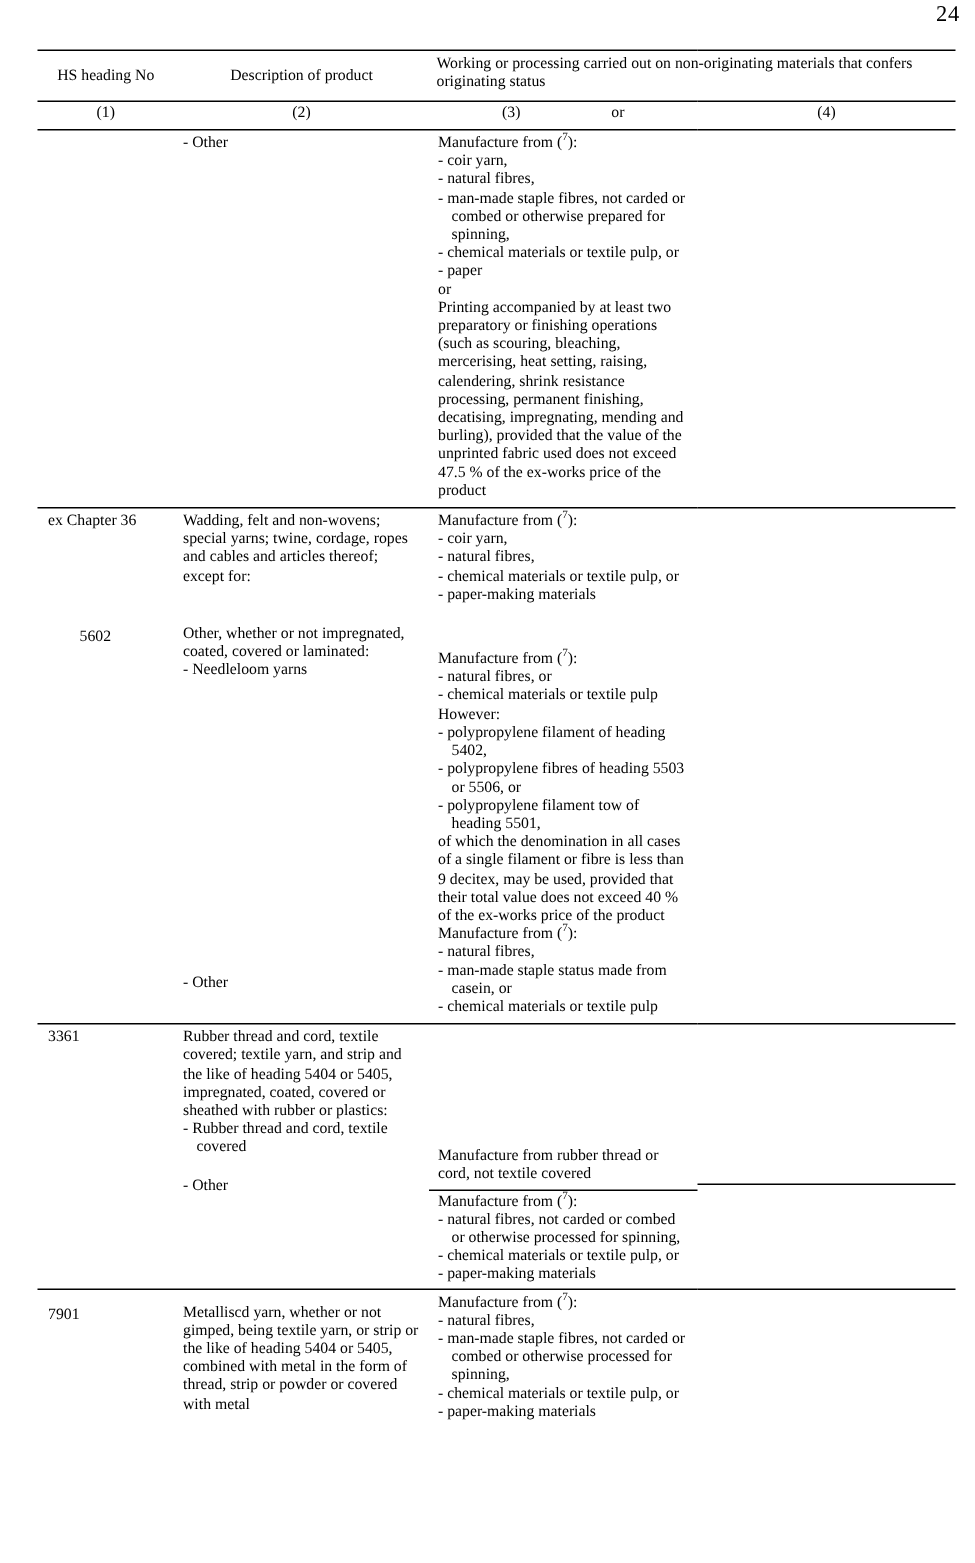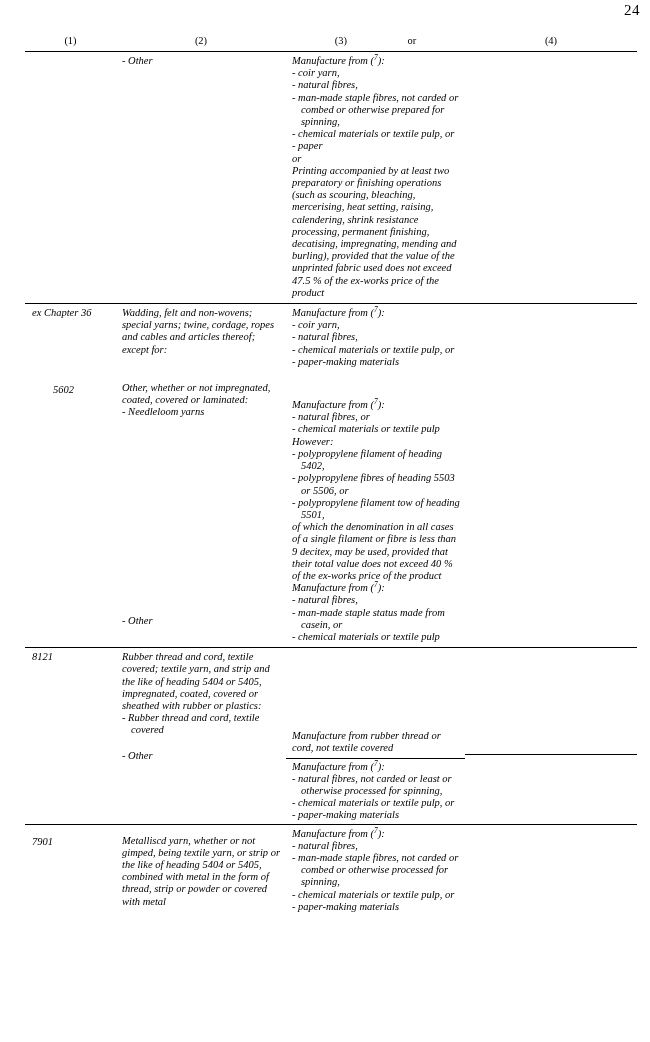--- a/index.html
+++ b/index.html
@@ -77,21 +77,20 @@
 
   
   col.w1 { width: 91px; }
   col.w2 { width: 170px; }
   col.w3 { width: 179px; }
   col.w4 { width: 172px; }
 
   
   .body-row > td {
     padding: 3px 5px 4px 6px;
-    font-style: italic;
   }
   .body-row > td.c1 { padding-left: 7px; }
   .rule-bottom > td { border-bottom: 1.4px solid #000; }
 
   .txt { white-space: pre-wrap; }
 
   .hang {
     padding-left: 9px;
     text-indent: -9px;
   }
@@ -119,20 +118,25 @@
 
   <table class="doc-table">
     <colgroup>
       <col class="w1">
         <col class="w2">
         <col class="w3">
         <col class="w4">
     </colgroup>
     <tbody>
 
+      <tr class="hdr-row">
+        <td class="c1 vline-l vline-r">HS heading No</td>
+        <td class="c2 vline-r">Description of product</td>
+        <td class="c34 vline-r" colspan="2">Working or processing carried out on non-originating materials that confers originating status</td>
+      </tr>
 
       <tr class="num-row">
         <td class="vline-l vline-r">(1)</td>
         <td class="vline-r">(2)</td>
         <td>
           <span>(3)</span>
           <span style="display:inline-block;width:58px;"></span><span>or</span>
         </td>
         <td class="vline-r">(4)</td>
       </tr>
@@ -200,35 +204,35 @@
       </tr>
 
       <tr>
         <td class="vline-l vline-r" style="border-top:1.4px solid #000;height:0;"></td>
         <td class="vline-r" style="border-top:1.4px solid #000;height:0;"></td>
         <td style="border-top:1.4px solid #000;height:0;"></td>
         <td class="vline-r" style="border-top:1.4px solid #000;height:0;"></td>
       </tr>
 
       <tr class="body-row">
-        <td class="c1 vline-l vline-r">8121</td>
+        <td class="c1 vline-l vline-r">3361</td>
         <td class="vline-r">
           <div class="txt plain">Rubber thread and cord, textile covered; textile yarn, and strip and the like of heading 5404 or 5405, impregnated, coated, covered or sheathed with rubber or plastics:</div>
           <div class="txt hang">- Rubber thread and cord, textile covered</div>
           <div style="height:13px;"></div>
           <div class="txt hang">- Other</div>
         </td>
         <td class="vline-r" style="padding:0;">
           <div style="height:82px;"></div>
           <div style="padding:0 5px 3px 6px;">
             <div class="txt plain">Manufacture from rubber thread or cord, not textile covered</div>
           </div>
           <div class="subdiv" style="padding:2px 5px 2px 6px;">
             <div class="txt plain">Manufacture from (<sup>7</sup>):</div>
-            <div class="txt hang">- natural fibres, not carded or least or otherwise processed for spinning,</div>
+            <div class="txt hang">- natural fibres, not carded or combed or otherwise processed for spinning,</div>
             <div class="txt hang">- chemical materials or textile pulp, or</div>
             <div class="txt hang">- paper-making materials</div>
           </div>
         </td>
         <td class="vline-r" style="padding:0;">
           <div style="height:82px;"></div>
           <div style="height:24px;"></div>
           <div class="subdiv" style="height:10px;"></div>
         </td>
       </tr>

